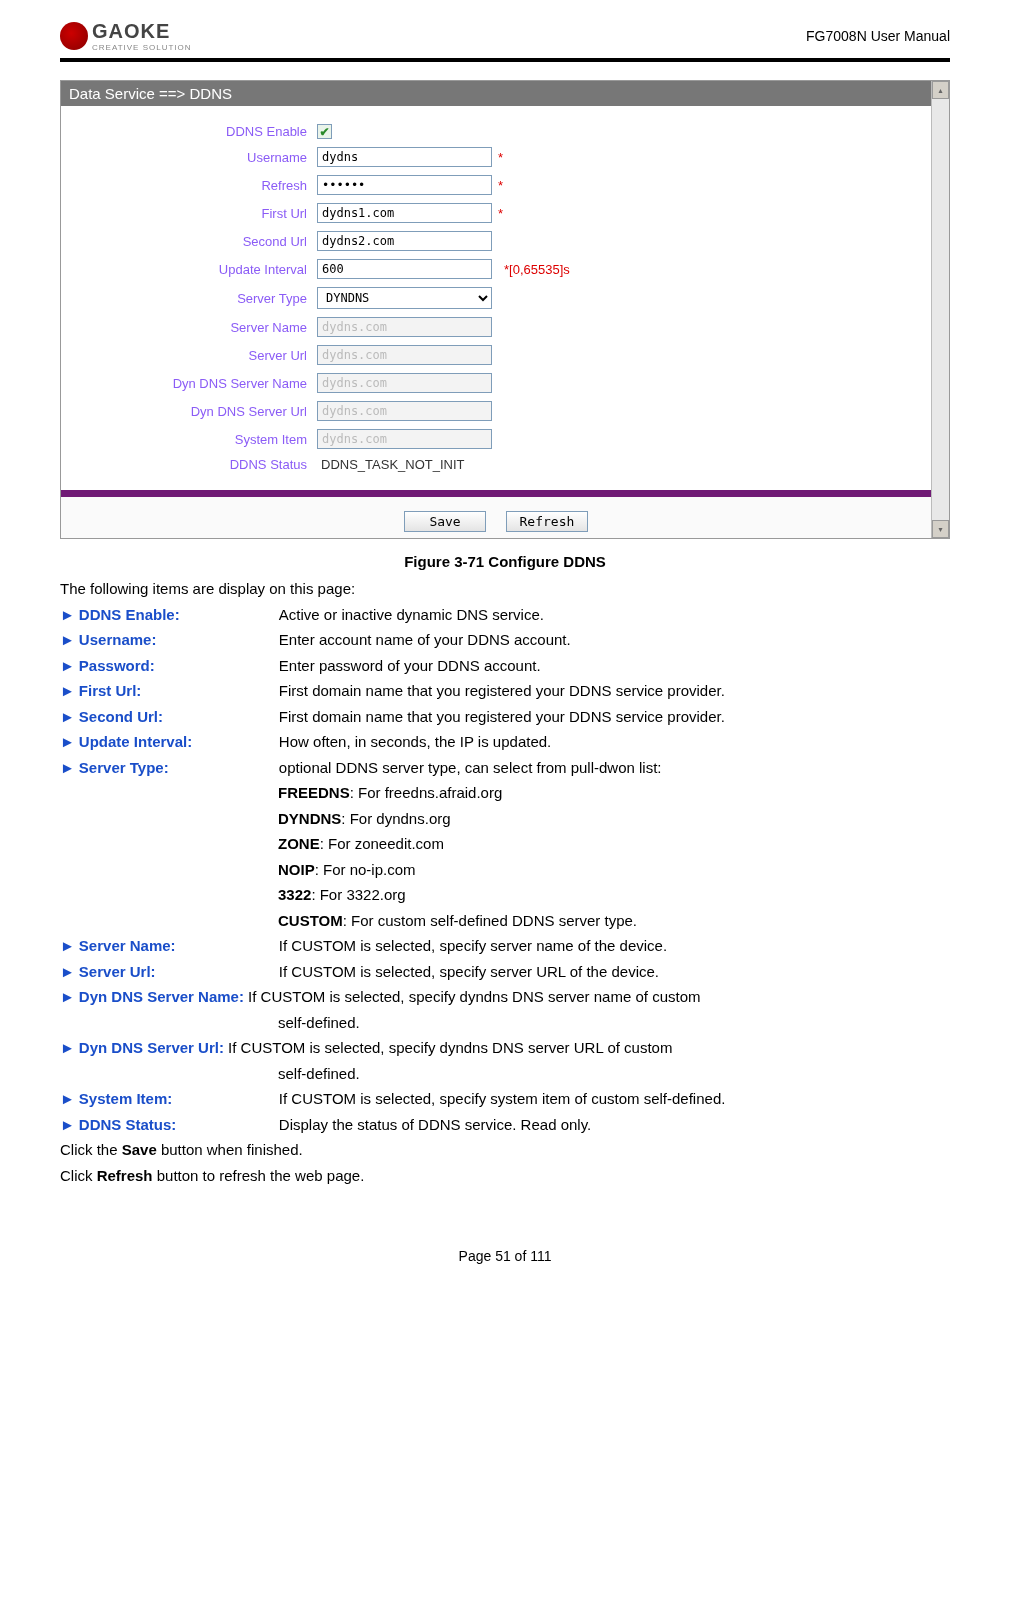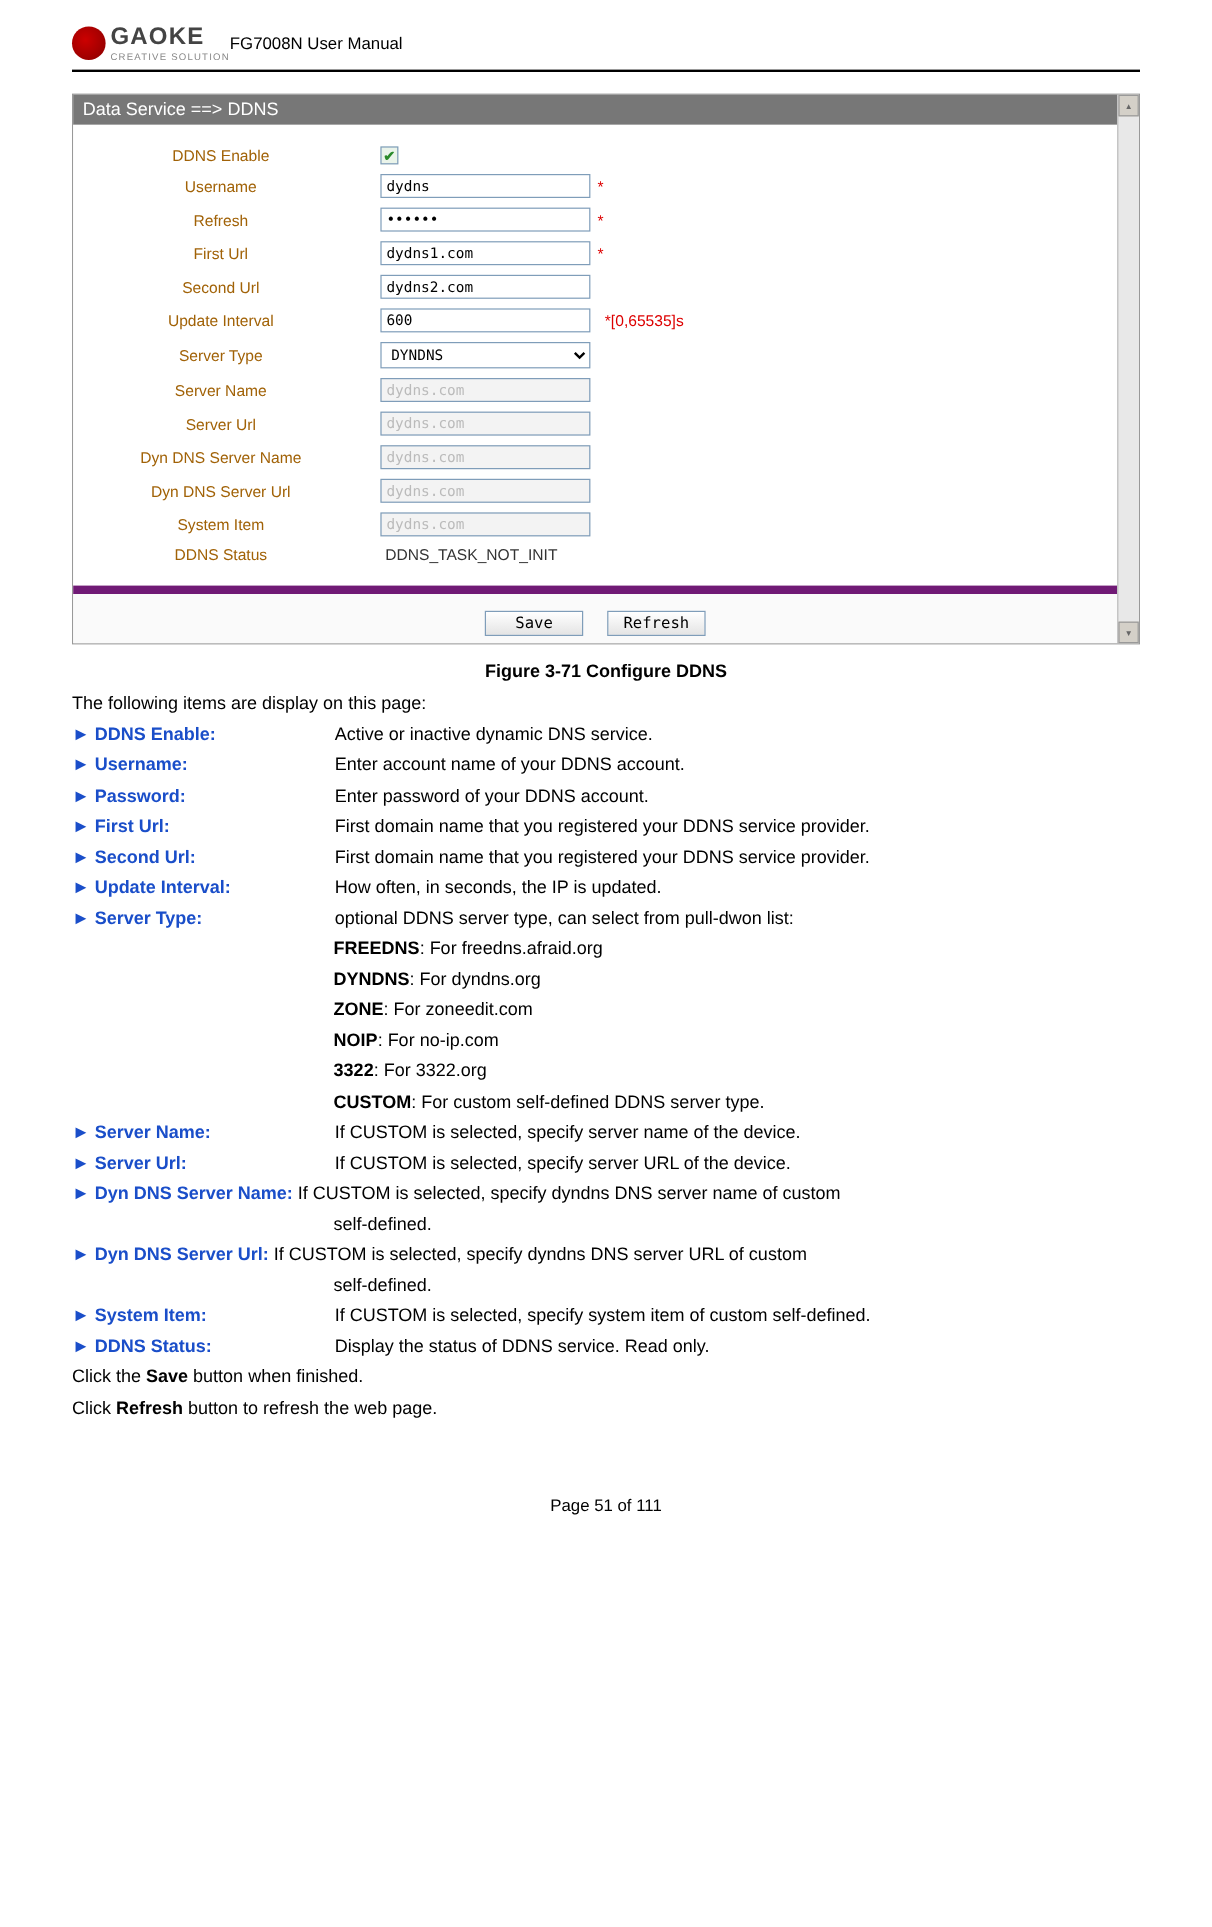--- a/index.html
+++ b/index.html
@@ -1,31 +1,31 @@
 <!DOCTYPE html>
 <html><head>
   <meta charset="utf-8">
   <style>
     * { box-sizing: border-box; margin: 0; padding: 0; }
     body { font-family: Arial, sans-serif; font-size: 14px; background: #fff; width: 1010px; }
     .page { padding: 20px 60px 40px; }
-    .header { display: flex; align-items: center; border-bottom: 2px solid #000000; padding-bottom: 6px; }
+    .header { display: flex; align-items: center; border-bottom: 4px solid #000000; padding-bottom: 6px; }
     .logo { display: flex; align-items: center; }
     .logo-mark { width: 28px; height: 28px; background: radial-gradient(circle at 40% 40%, #c00, #800); border-radius: 50%; margin-right: 4px; }
     .logo-text { font-weight: bold; font-size: 20px; letter-spacing: 1px; color: #444; }
     .logo-sub { font-size: 8px; color: #888; letter-spacing: 1px; }
     .logo-col { display: flex; flex-direction: column; }
-    .doc-title { flex: 1; text-align: left; font-size: 14px; }
+    .doc-title { flex: 1; text-align: right; font-size: 14px; }
     .screenshot { margin-top: 18px; border: 1px solid #999; position: relative; }
     .scrollbar { position: absolute; right: 0; top: 0; bottom: 0; width: 18px; background: #e8e8e8; border-left: 1px solid #bbb; display: flex; flex-direction: column; justify-content: space-between; }
     .sb-btn { height: 18px; background: #d4d0c8; border: 1px solid #999; display: flex; align-items: center; justify-content: center; font-size: 8px; color: #666; }
     .titlebar { background: #777; color: #fff; padding: 4px 8px; font-size: 15px; font-family: Tahoma, sans-serif; margin-right: 18px; }
     .form-area { background: #fff; padding: 18px 0 10px; margin-right: 18px; }
     .row { display: flex; align-items: center; margin-bottom: 8px; }
-    .lbl { width: 256px; text-align: center; padding-right: 10px; color: #a16207; font-size: 13px; font-family: Verdana, sans-serif; }
+    .lbl { width: 256px; text-align: right; padding-right: 10px; color: #8b5cf6; font-size: 13px; font-family: Verdana, sans-serif; }
     .ctl { display: flex; align-items: center; }
     .ctl input[type=text], .ctl input[type=password], .ctl select {
       width: 175px; font-size: 12px; font-family: monospace; padding: 2px 4px;
       border: 1px solid #7f9db9; background: #fff;
     }
     .ctl input.disabled { background: #f3f3f3; color: #bbb; }
     .ctl select { font-family: monospace; }
     .req { color: #d00; margin-left: 6px; font-size: 13px; }
     .suffix { color: #d00; margin-left: 12px; font-size: 13px; }
     .statustxt { color: #333; font-family: Verdana, sans-serif; font-size: 13px; padding-left: 4px; }

